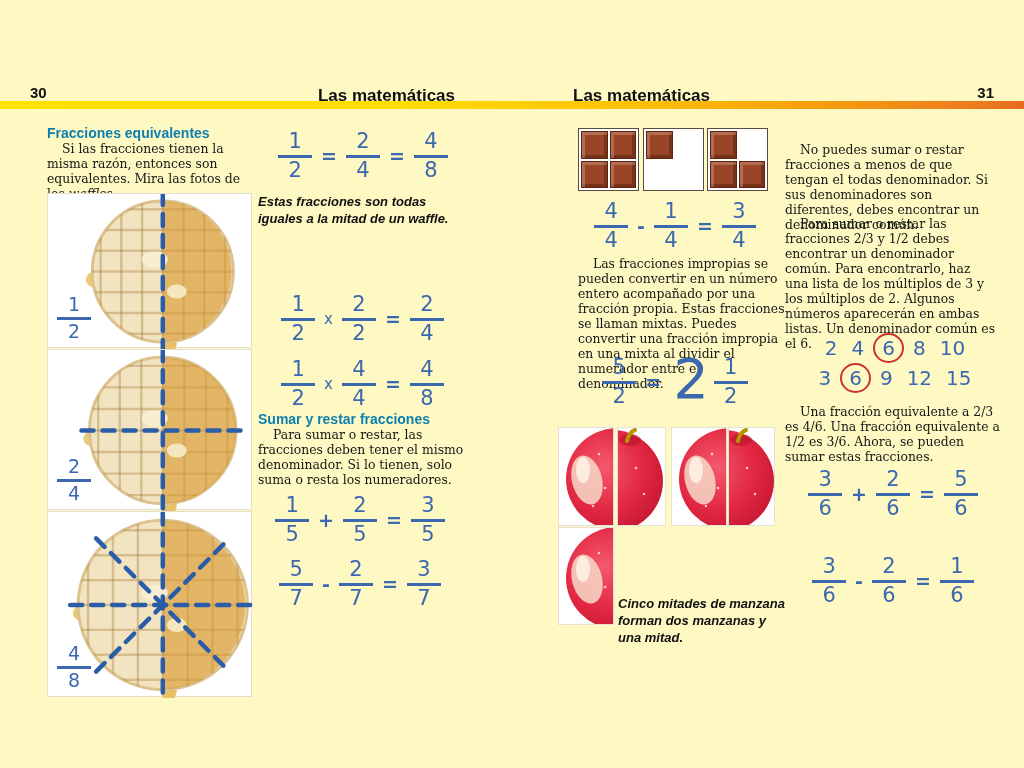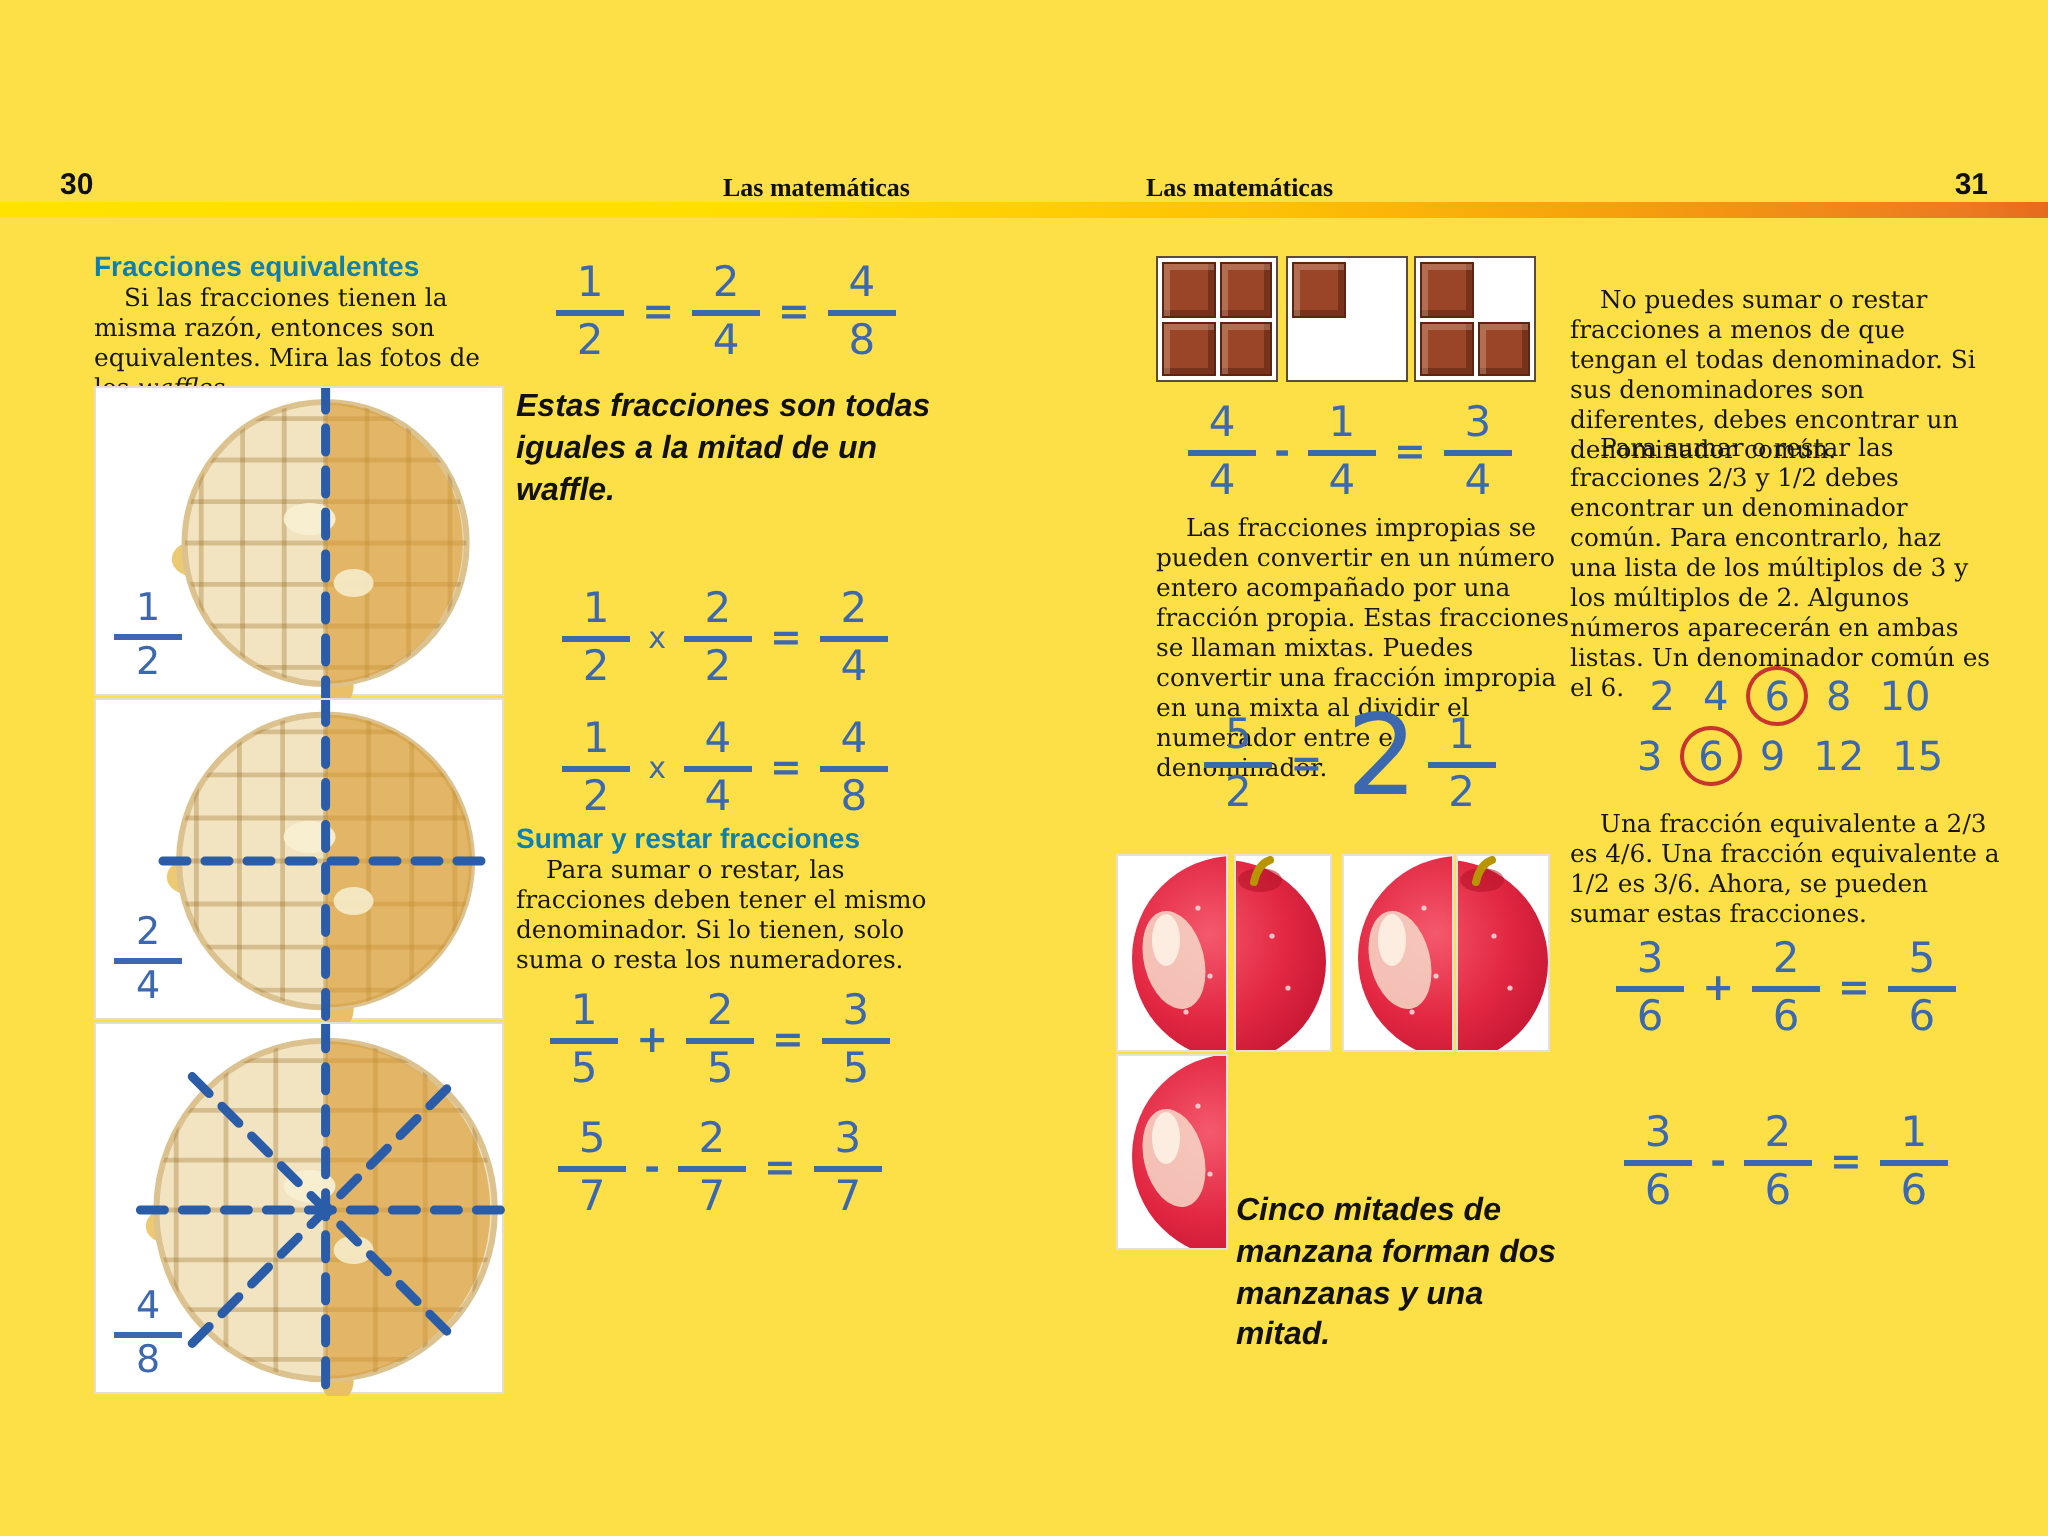--- a/index.html
+++ b/index.html
@@ -1,27 +1,27 @@
 <!DOCTYPE html>
 <html><head>
 <meta charset="utf-8">
 <style>
   html,body{margin:0;padding:0;background:#fff;}
-  #spread{position:relative;width:1024px;height:768px;background:#fde047;overflow:hidden;
+  #spread{position:relative;width:1024px;height:768px;background:#fef9c3;overflow:hidden;
           font-family:"Liberation Sans",sans-serif;}
   
   .pagenum{position:absolute;font-weight:bold;font-size:15px;color:#101010;}
-  .runtitle{position:absolute;font-weight:bold;font-size:13px;color:#101010;font-family:Liberation Serif, serif;}
+  .runtitle{position:absolute;font-weight:bold;font-size:17px;color:#101010;}
   #bar{position:absolute;left:0;top:101px;width:1024px;height:8px;
        background:linear-gradient(90deg,#ffe200 0%,#ffdd00 38%,#fdc105 62%,#f69d0e 80%,#ec7a20 96%,#e56a1d 100%);}
   
   .sec-h{position:absolute;font-weight:bold;font-size:14px;color:#0f7fb0;}
   .para{position:absolute;font-family:"DejaVu Serif",serif;font-size:12.4px;line-height:1.21;
         color:#161616;text-indent:15px;}
-  .caption{position:absolute;font-weight:bold;font-style:italic;font-size:16px;line-height:1.3;color:#111;}
+  .caption{position:absolute;font-weight:bold;font-style:italic;font-size:13px;line-height:1.3;color:#111;}
   
   .eq{position:absolute;display:flex;align-items:center;justify-content:center;
       color:#3c68b0;font-family:"DejaVu Sans",sans-serif;font-size:21px;}
   .frac{display:inline-flex;flex-direction:column;align-items:center;margin:0 5px;}
   .fnum{min-width:16px;text-align:center;padding:0 9px 2px;border-bottom:3px solid #3c68b0;line-height:1.02;}
   .fden{min-width:16px;text-align:center;padding-top:2px;line-height:1.02;}
   .op{margin:0 4px;font-size:19px;font-weight:bold;}
   .op-x{font-size:15px;font-weight:normal;}
   .bignum{font-size:56px;line-height:0.85;margin:0 0 6px 8px;}
   

